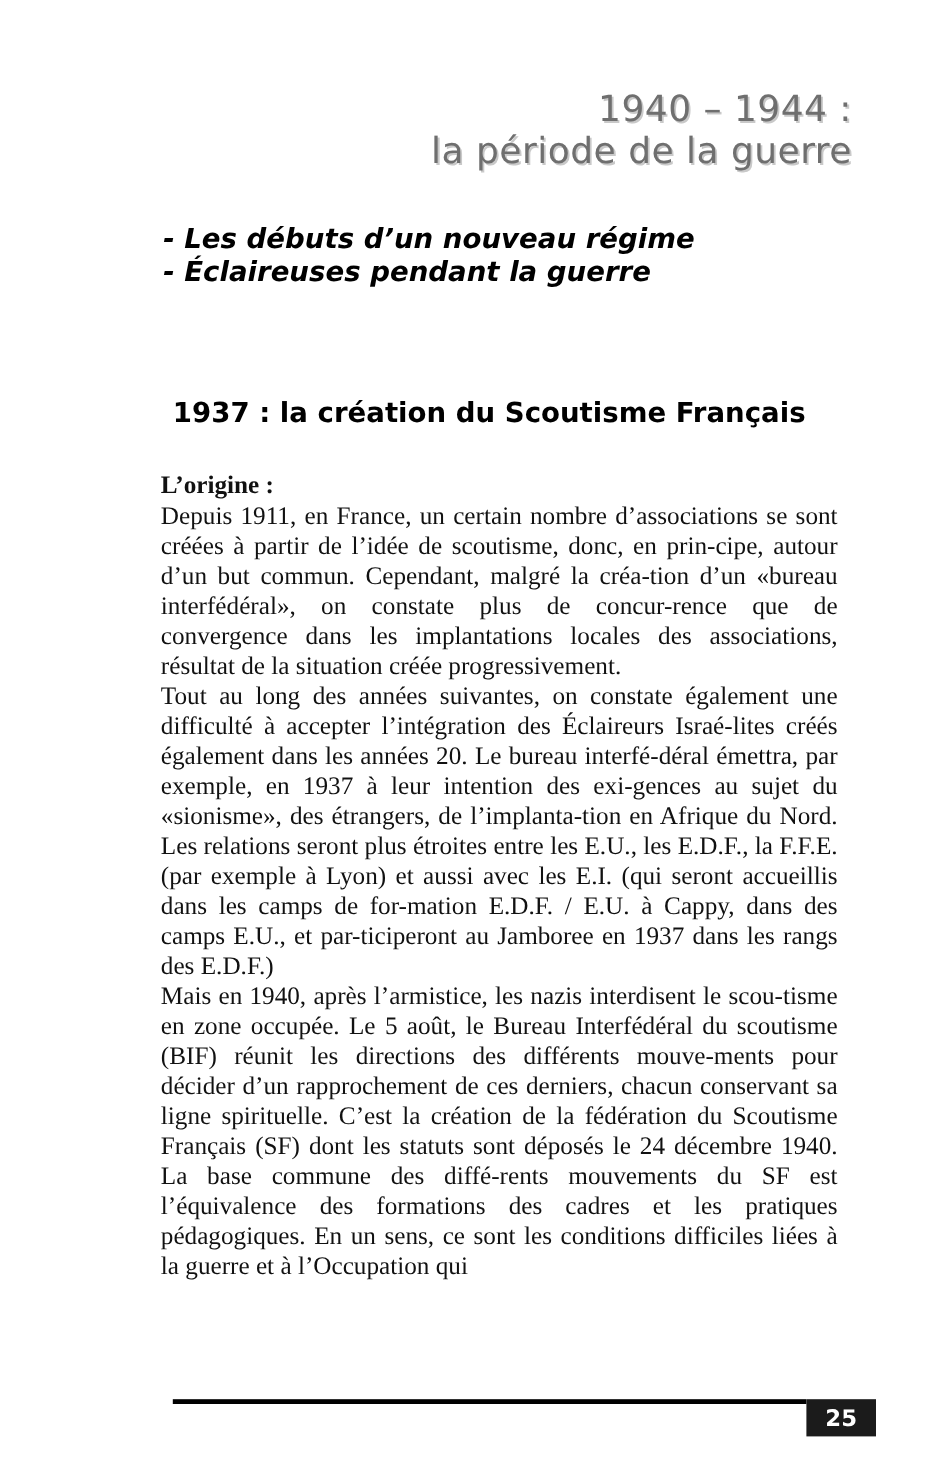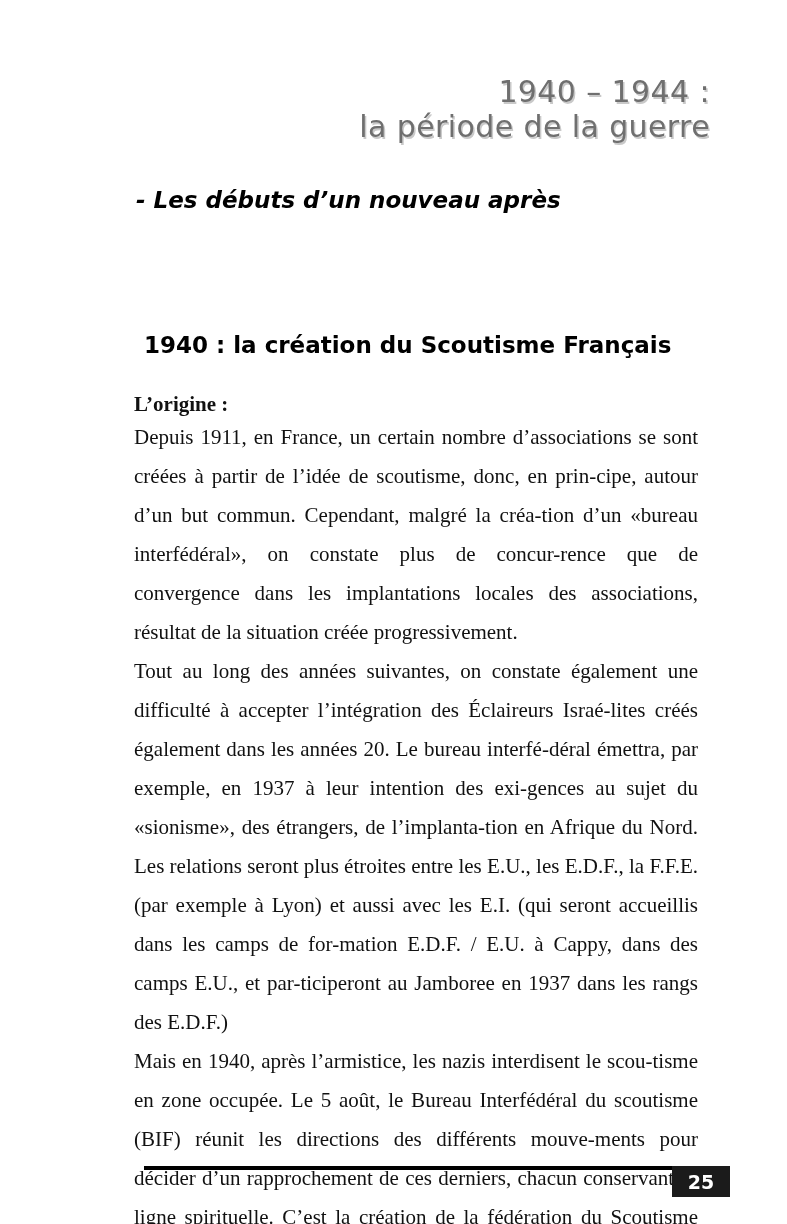--- a/index.html
+++ b/index.html
@@ -83,21 +83,21 @@
   .lead-in {
     font-family: "Liberation Serif", "DejaVu Serif", serif;
     font-weight: bold;
     font-size: 21px;
     line-height: 28px;
     margin: 0 0 0 0;
   }
   .para {
     font-family: "Liberation Serif", "DejaVu Serif", serif;
     font-size: 21px;
-    line-height: 39px;
+    line-height: 25px;
     text-align: justify;
     text-justify: inter-word;
     margin: 0;
     hyphens: manual;
   }
 
   
   .footer-rule {
     position: absolute;
     left: 144px;
@@ -126,24 +126,25 @@
 <body>
 
 <div class="page">
 
   <div class="chapter-title">
     <span class="tline">1940 – 1944 :</span>
     <span class="tline">la période de la guerre</span>
   </div>
 
   <div class="summary">
-    <span class="sline">- Les débuts d’un nouveau après</span>
+    <span class="sline">- Les débuts d’un nouveau régime</span>
+    <span class="sline">- Éclaireuses pendant la guerre</span>
   </div>
 
-  <div class="section-heading">1940 : la création du Scoutisme Français</div>
+  <div class="section-heading">1937 : la création du Scoutisme Français</div>
 
   <div class="body-block">
     <p class="lead-in">L’origine :</p>
     <p class="para">Depuis 1911, en France, un certain nombre d’associations se sont créées à partir de l’idée de scoutisme, donc, en prin-​cipe, autour d’un but commun. Cependant, malgré la créa-​tion d’un «bureau interfédéral», on constate plus de concur-​rence que de convergence dans les implantations locales des associations, résultat de la situation créée progressivement.</p>
     <p class="para">Tout au long des années suivantes, on constate également une difficulté à accepter l’intégration des Éclaireurs Israé-​lites créés également dans les années 20. Le bureau interfé-​déral émettra, par exemple, en 1937 à leur intention des exi-​gences au sujet du «sionisme», des étrangers, de l’implanta-​tion en Afrique du Nord. Les relations seront plus étroites entre les E.U., les E.D.F., la F.F.E. (par exemple à Lyon) et aussi avec les E.I. (qui seront accueillis dans les camps de for-​mation E.D.F. / E.U. à Cappy, dans des camps E.U., et par-​ticiperont au Jamboree en 1937 dans les rangs des E.D.F.)</p>
     <p class="para">Mais en 1940, après l’armistice, les nazis interdisent le scou-​tisme en zone occupée. Le 5 août, le Bureau Interfédéral du scoutisme (BIF) réunit les directions des différents mouve-​ments pour décider d’un rapprochement de ces derniers, chacun conservant sa ligne spirituelle. C’est la création de la fédération du Scoutisme Français (SF) dont les statuts sont déposés le 24 décembre 1940. La base commune des diffé-​rents mouvements du SF est l’équivalence des formations des cadres et les pratiques pédagogiques. En un sens, ce sont les conditions difficiles liées à la guerre et à l’Occupation qui</p>
   </div>
 
   <div class="footer-rule"></div>
   <div class="page-number-box">25</div>

